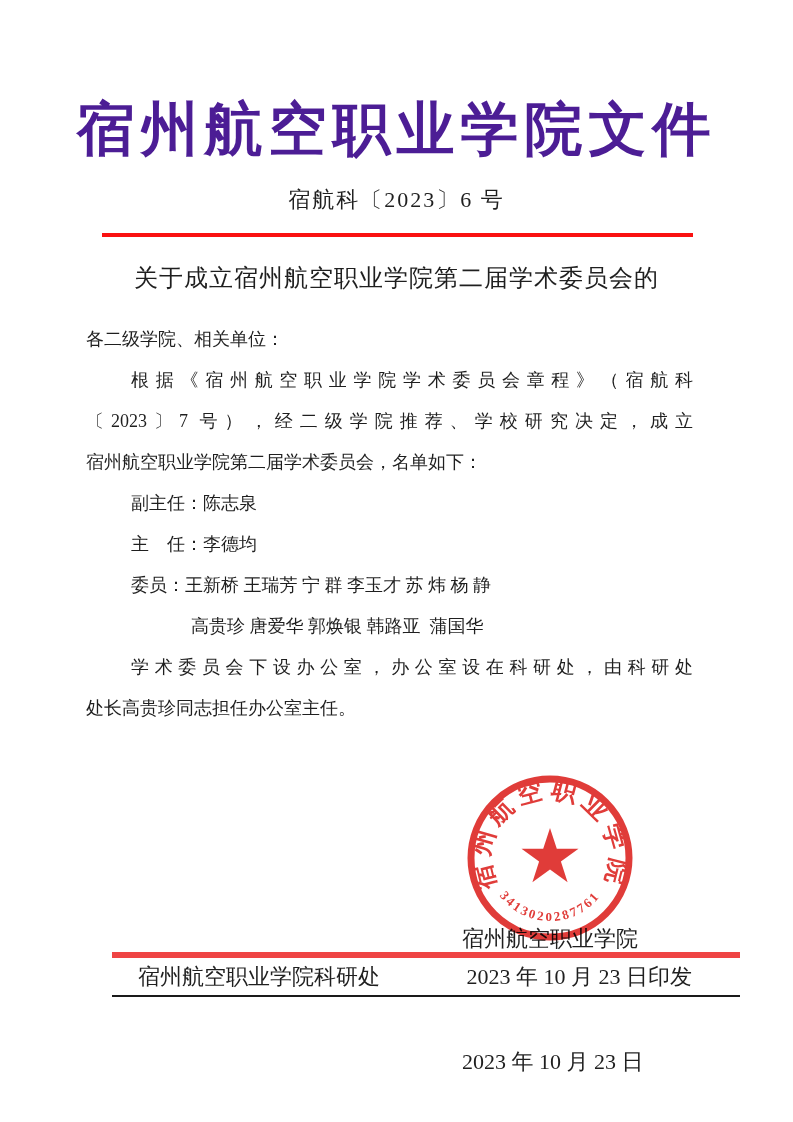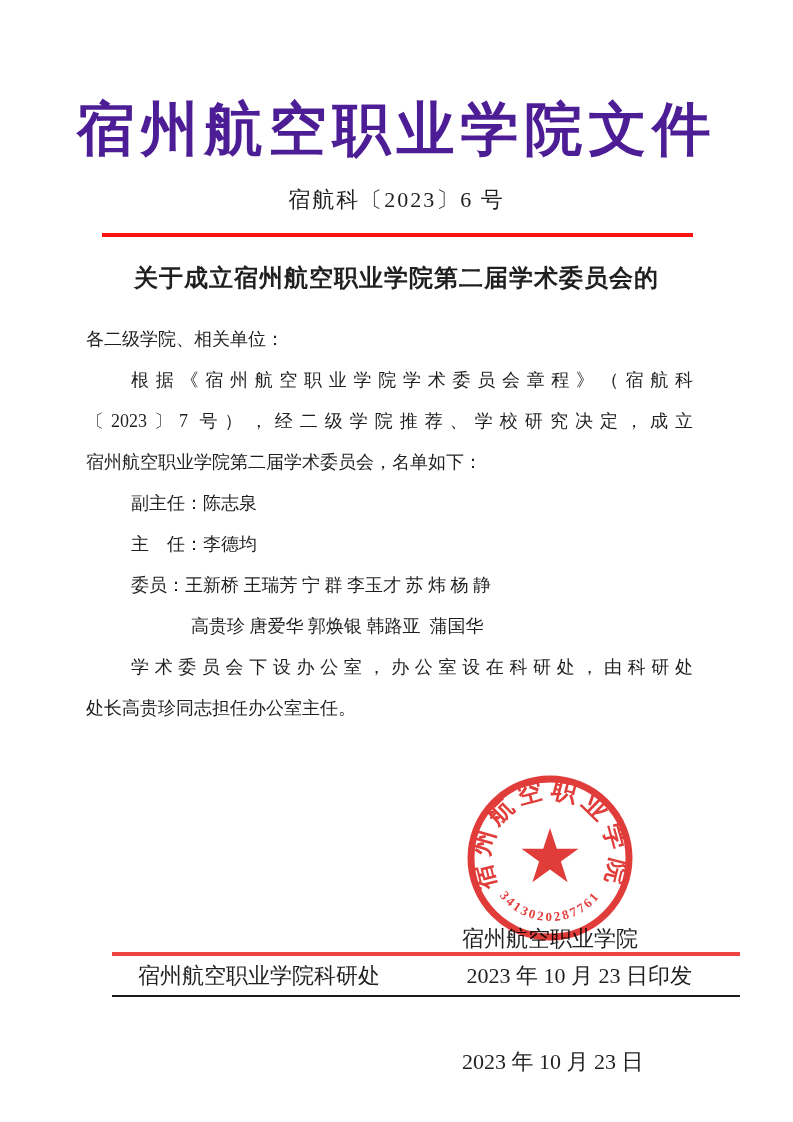--- a/index.html
+++ b/index.html
@@ -31,21 +31,21 @@
     letter-spacing: 2px;
     white-space: pre-wrap;
   }
   .red-rule {
     margin-top: 19px;
     margin-left: 102px;
     width: 591px;
     height: 4px;
     background: #fa1111;
   }
-  .doc-title { text-align: center; font-weight: bold; }
+  .doc-title { text-align: center; font-weight: normal; }
   .doc-title .t1 {
     margin-top: 26px;
     font-size: 24px;
     line-height: 30px;
     letter-spacing: 1px;
     white-space: nowrap;
   }
   .doc-title .t2 {
     margin-top: 25px;
     font-size: 24px;
@@ -86,21 +86,21 @@
     font-weight: bold;
   }
   .seal .arc-chars { font-size: 25px; letter-spacing: 6px; }
   .seal .arc-code  { font-size: 13px; letter-spacing: 2.5px; }
   .footer {
     position: absolute;
     left: 112px;
     top: 952px;
     width: 628px;
     height: 45px;
-    border-top: 4px solid #ef4444;
+    border-top: 6px solid #ef4444;
     border-bottom: 2px solid #1a1a1a;
     display: flex;
     align-items: center;
     justify-content: space-between;
     padding: 0 48px 0 26px;
     font-size: 22px;
     white-space: pre-wrap;
   }
 </style>
 </head>

